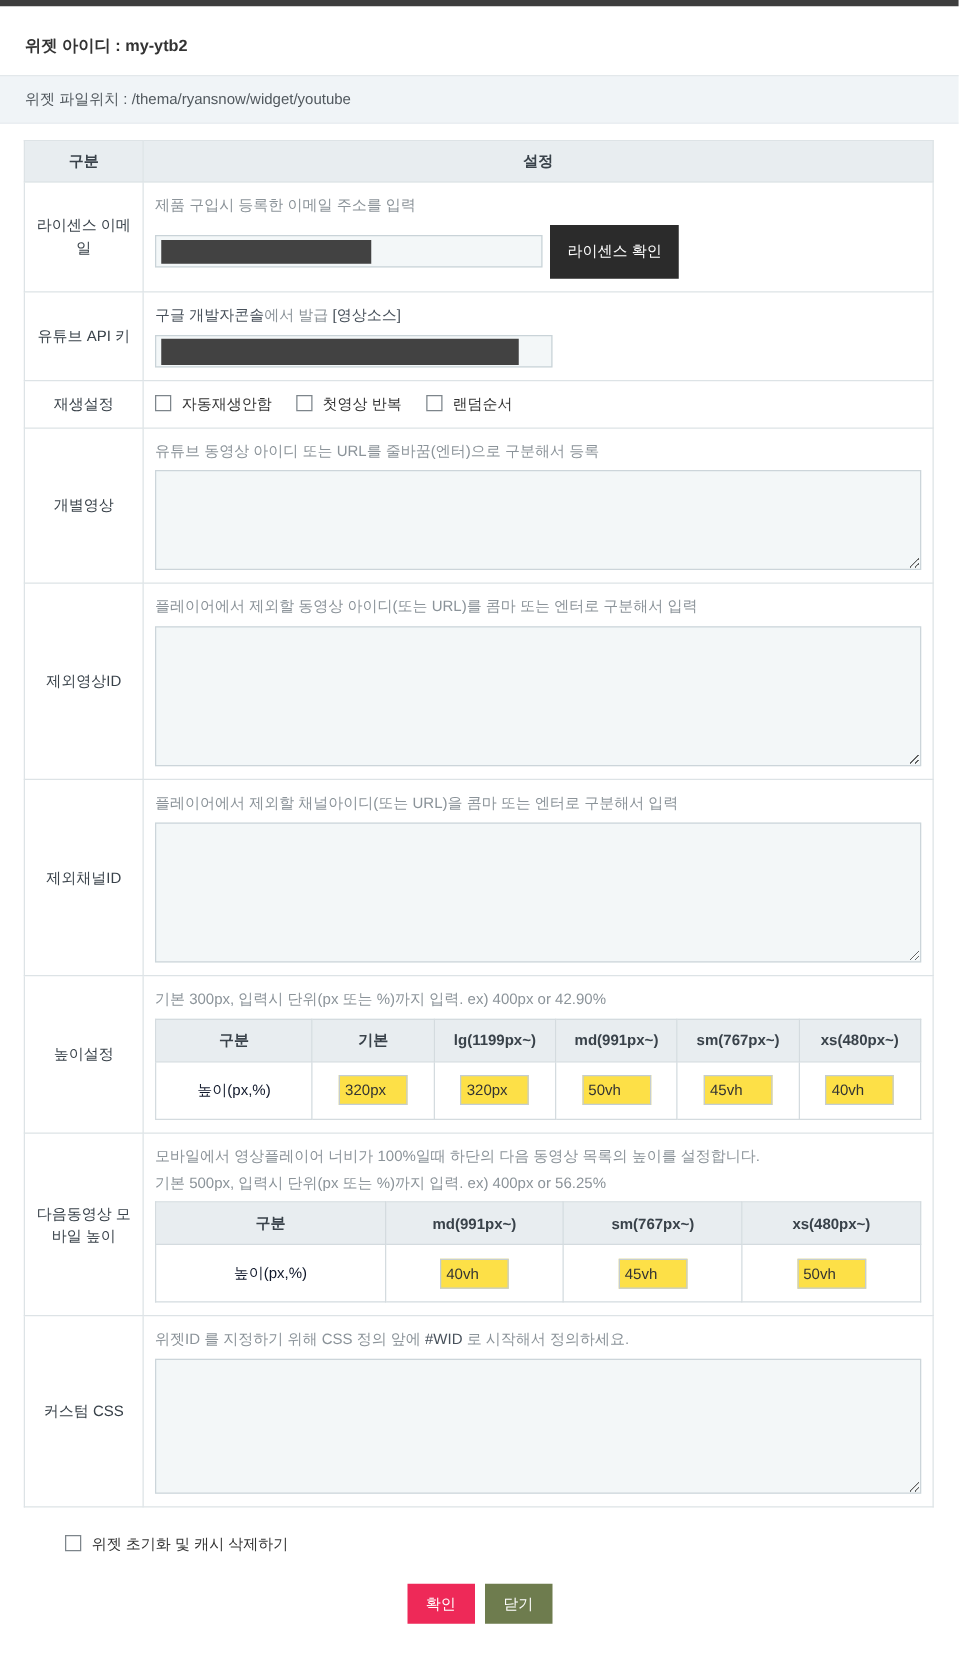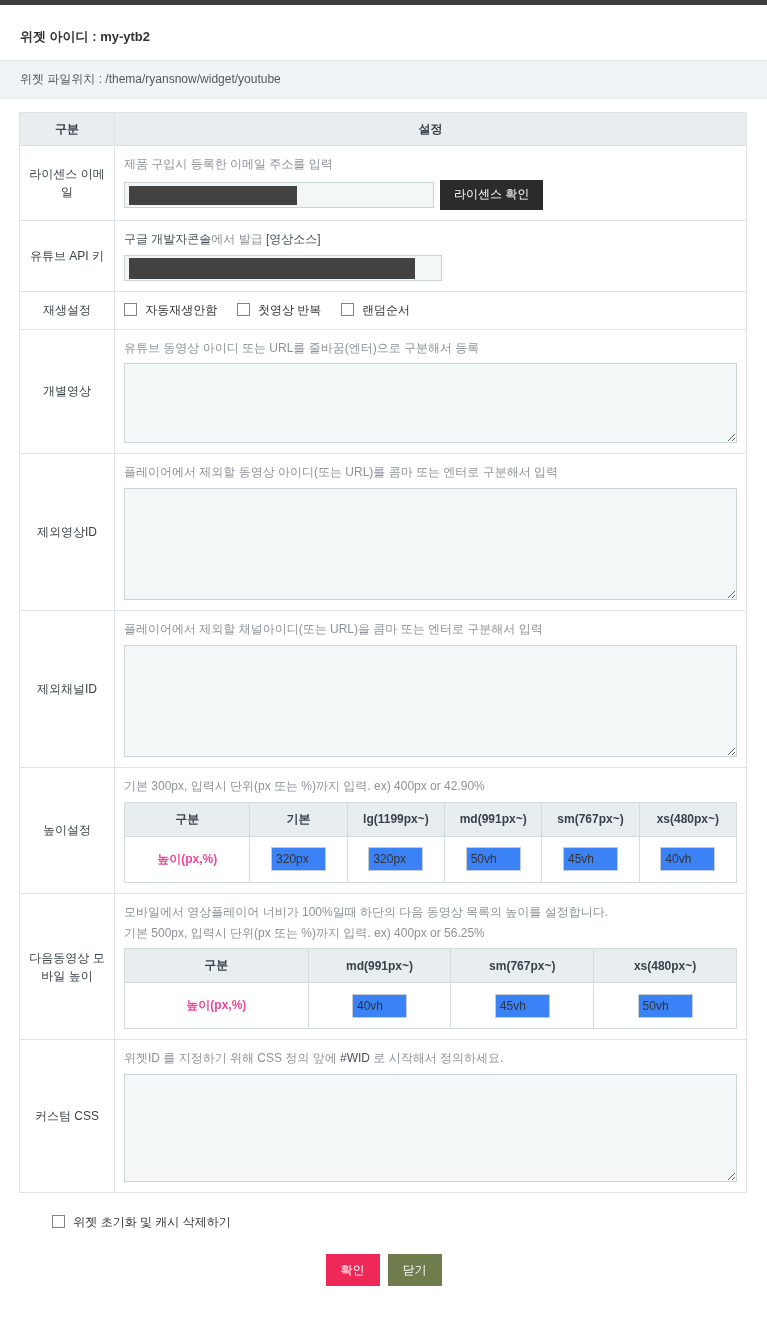--- a/index.html
+++ b/index.html
@@ -17,40 +17,40 @@
   td.setting { padding:10px 9px; vertical-align:middle; }
   .desc { color:#8b9399; margin-bottom:7px; line-height:1.4; }
   .desc b, .desc .lnk { color:#47505a; font-weight:normal; }
 
   .inline-row { display:flex; align-items:center; }
   .input-box { position:relative; width:310px; height:26px; background:#f3f7f8; border:1px solid #c9d3d8; }
   .input-box.api { width:318px; }
   .redacted { position:absolute; left:4px; top:3px; height:19px; background:#424242; }
   .redacted.lic { width:168px; }
   .redacted.api { width:286px; top:2px; height:21px; }
-  .dark-btn { margin-left:6px; height:30px; padding:0 14px; background:#2b2b2b; color:#fff; border:0; font-size:12px; font-family:inherit; cursor:pointer; }
+  .dark-btn { margin-left:6px; height:43px; padding:0 14px; background:#2b2b2b; color:#fff; border:0; font-size:12px; font-family:inherit; cursor:pointer; }
 
   input[type=checkbox], input[type=radio] { appearance:none; -webkit-appearance:none; width:13px; height:13px; border:1px solid #7d858b; background:#fff; vertical-align:-2px; margin:0 5px 0 0; position:relative; cursor:pointer; }
   input[type=radio] { border-radius:50%; }
   input[type=checkbox]:checked::after { content:""; position:absolute; left:2px; top:1px; width:7px; height:4px; border-left:2px solid #222; border-bottom:2px solid #222; transform:rotate(-48deg); }
   input[type=radio]:checked::after { content:""; position:absolute; left:2px; top:2px; right:2px; bottom:2px; background:#222; border-radius:50%; }
   .opt { margin-right:16px; color:#333; white-space:nowrap; }
   .opt-label { color:#333; }
 
   textarea { display:block; width:100%; background:#f3f7f8; border:1px solid #ccd5da; font-family:inherit; font-size:12px; padding:4px; color:#333; }
   textarea.t80 { height:80px; }
   textarea.t112 { height:112px; }
   textarea.t108 { height:108px; }
 
   table.nested { border-collapse:collapse; width:100%; margin-top:3px; }
   table.nested th, table.nested td { border:1px solid #d4dbdf; text-align:center; }
   table.nested th { background:#e8edf0; height:34px; font-weight:bold; color:#39424a; }
   table.nested td { height:46px; vertical-align:middle; }
-  table.nested td.rowlab { font-weight:bold; color:#ec4899; }
-  .small-input { width:55px; height:24px; background:#3b82f6; border:1px solid #c3cdd3; font-family:inherit; font-size:12px; padding:2px 4px; color:#333; }
+  table.nested td.rowlab { font-weight:normal; color:#0f172a; }
+  .small-input { width:55px; height:24px; background:#fde047; border:1px solid #c3cdd3; font-family:inherit; font-size:12px; padding:2px 4px; color:#333; }
   .h-cat { width:20.5%; } .h-col { width:15.9%; }
   .n-cat { width:30%; } .n-col { width:23.33%; }
 
   .footer-check { margin:21px 0 0 20px; color:#333;padding-left:32px; }
   .btn-row { display:flex; justify-content:center; gap:8px; margin-top:23px; padding-bottom:24px; }
   .btn { height:32px; border:0; color:#fff; font-size:12px; font-family:inherit; padding:0 15px; cursor:pointer; }
   .btn-confirm { background:#ee2958; }
   .btn-close { background:#6e7c4e; }
 </style>
 </head>

